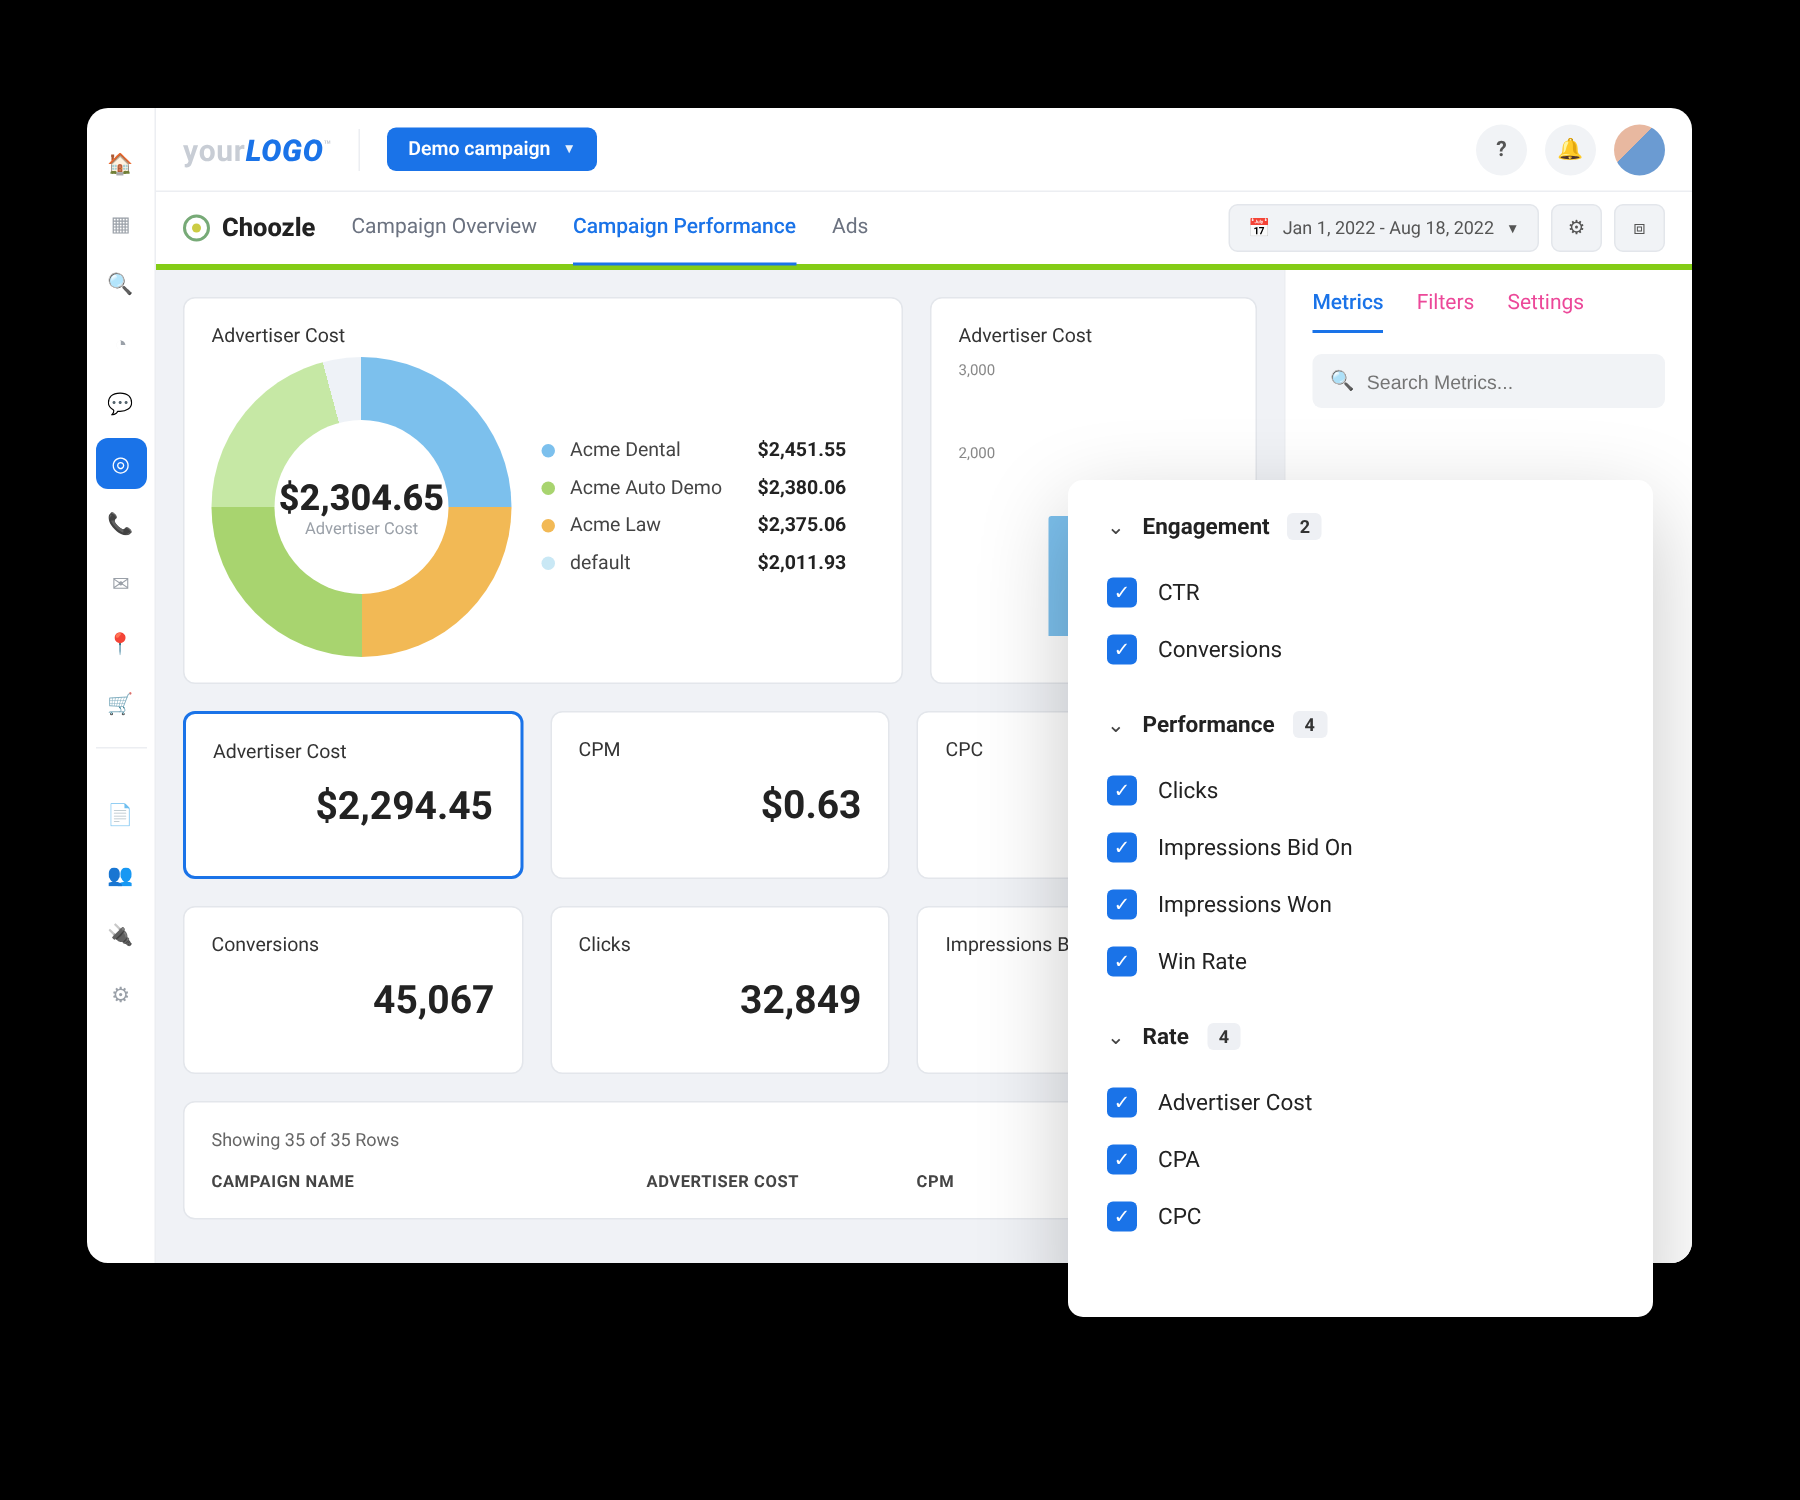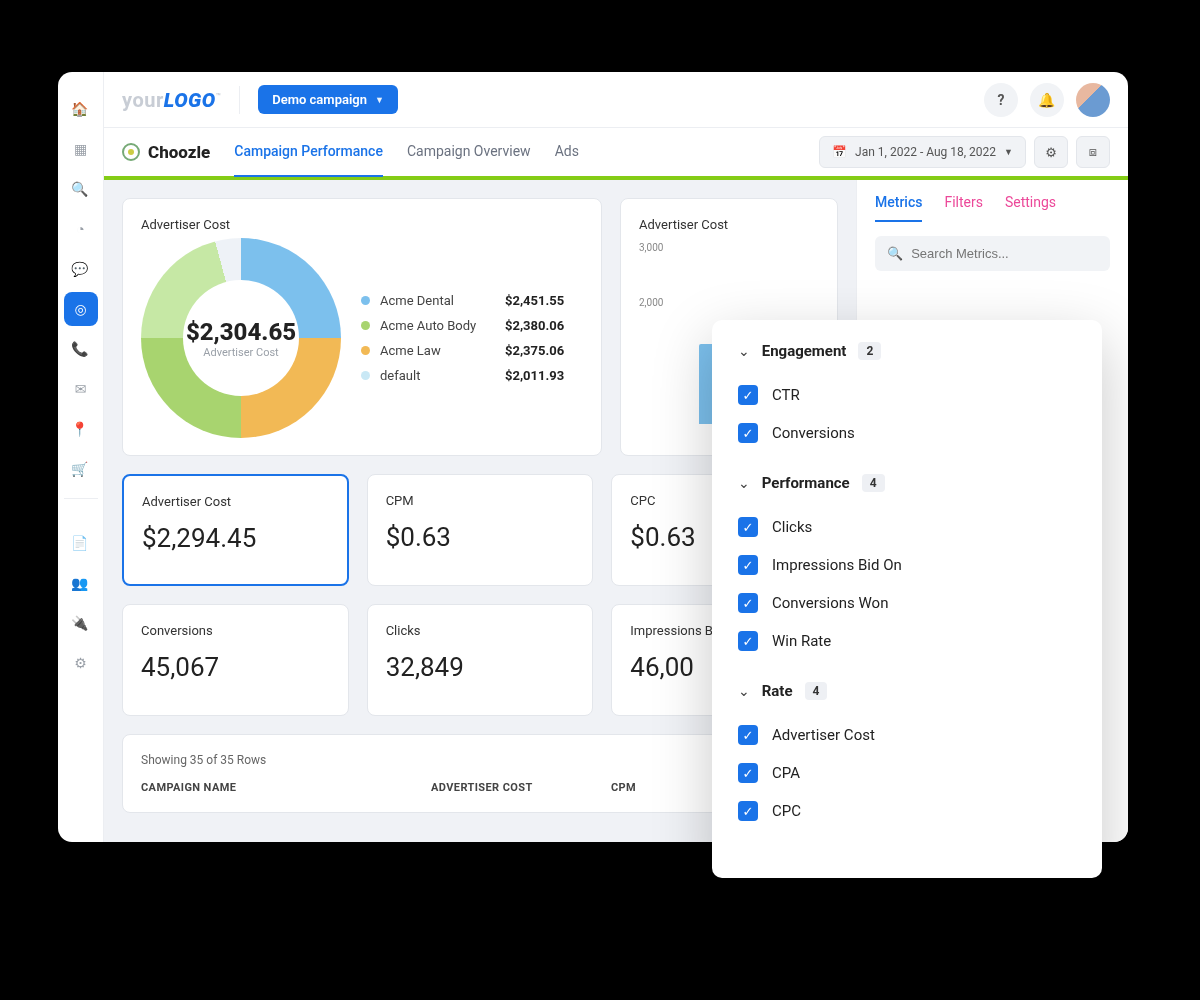--- a/index.html
+++ b/index.html
@@ -51,21 +51,21 @@
   .legend-row .sw { width: 9px; height: 9px; border-radius: 50%; }
   .legend-row .nm { width: 115px; color: #444; }
   .legend-row .val { font-weight: 700; color: #222; }
   .bar-card { flex: 1; height: 258px; }
   .bar-axis { font-size: 10px; color: #888; margin-top: 10px; }
   .bar-row { display: flex; align-items: flex-end; gap: 10px; height: 110px; margin-top: 6px; }
   .bar { width: 38px; background: #7cc0ed; border-radius: 2px 2px 0 0; }
   .grid3 { display: grid; grid-template-columns: repeat(3, 1fr); gap: 18px; }
   .metric-card { height: 112px; cursor: pointer; }
   .metric-card.selected { border: 2px solid #1a73e8; }
-  .metric-card .mval { font-size: 26px; font-weight: 400; color: #222; margin-top: 14px; text-align: left; }
+  .metric-card .mval { font-size: 26px; font-weight: 700; color: #222; margin-top: 14px; text-align: right; }
   .tablecard { margin-top: 18px; }
   .tablecard .show { font-size: 12px; color: #666; margin-bottom: 14px; }
   .tablecard .hdr { display: flex; gap: 40px; font-size: 11px; font-weight: 700; color: #444; letter-spacing: .4px; }
   
   .dropdown { position: absolute; top: 320px; left: 712px; width: 390px; background: #fff; border-radius: 10px; box-shadow: 0 20px 60px rgba(0,0,0,.22); padding: 22px 26px 26px; z-index: 50; }
   .group { margin-bottom: 22px; }
   .group-head { display: flex; align-items: center; gap: 12px; margin-bottom: 16px; }
   .chev { color: #444; font-size: 14px; }
   .group-title { font-weight: 700; font-size: 15px; color: #222; }
   .count-badge { background: #eef0f4; color: #333; font-size: 12px; font-weight: 700; border-radius: 4px; padding: 2px 8px; }
@@ -111,22 +111,22 @@
         <div class="iconbtn">🔔</div>
         <div class="avatar"></div>
       </div>
     </div>
 
     <div class="subbar">
       <div class="brand">
         <span class="dot"></span>
         <span>Choozle</span>
       </div>
+      <div class="tab">Campaign Overview</div>
       <div class="tab active">Campaign Performance</div>
-      <div class="tab">Campaign Overview</div>
       <div class="tab">Ads</div>
       <div class="subright">
         <div class="pill">
           <span>📅</span>
           <span>Jan 1, 2022 - Aug 18, 2022</span>
           <span style="font-size:9px">▼</span>
         </div>
         <div class="sqbtn">⚙</div>
         <div class="sqbtn">⧈</div>
       </div>
@@ -145,21 +145,21 @@
                 </div>
               </div>
               <div class="legend">
                 <div class="legend-row">
                     <span class="sw" style="background:#7cc0ed"></span>
                     <span class="nm">Acme Dental</span>
                     <span class="val">$2,451.55</span>
                   </div>
                 <div class="legend-row">
                     <span class="sw" style="background:#a8d46f"></span>
-                    <span class="nm">Acme Auto Body</span>
+                    <span class="nm">Acme Auto Demo</span>
                     <span class="val">$2,380.06</span>
                   </div>
                 <div class="legend-row">
                     <span class="sw" style="background:#f2b955"></span>
                     <span class="nm">Acme Law</span>
                     <span class="val">$2,375.06</span>
                   </div>
                 <div class="legend-row">
                     <span class="sw" style="background:#c9e8f5"></span>
                     <span class="nm">default</span>
@@ -257,21 +257,21 @@
       <div class="opt">
       <span class="cb">✓</span>
       <span>Clicks</span>
     </div>
       <div class="opt">
       <span class="cb">✓</span>
       <span>Impressions Bid On</span>
     </div>
       <div class="opt">
       <span class="cb">✓</span>
-      <span>Conversions Won</span>
+      <span>Impressions Won</span>
     </div>
       <div class="opt">
       <span class="cb">✓</span>
       <span>Win Rate</span>
     </div>
     </div>
     <div class="group">
       <div class="group-head">
     <span class="chev">⌄</span>
     <span class="group-title">Rate</span>

